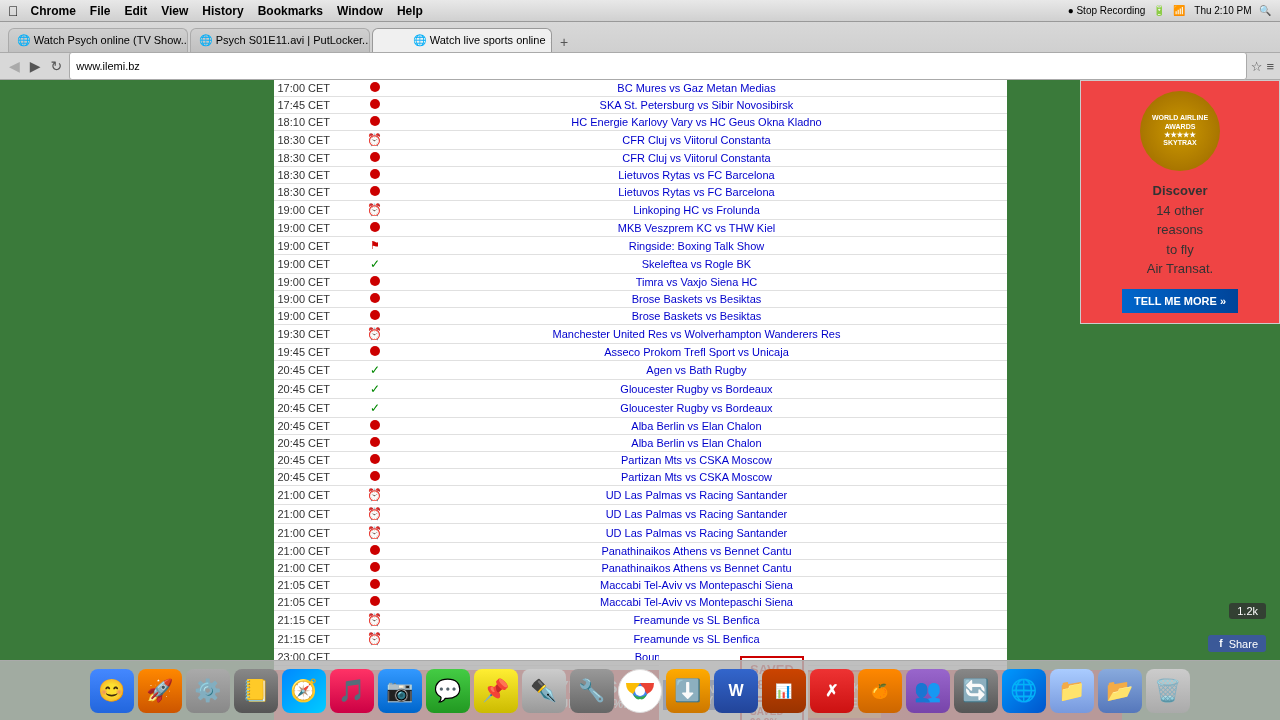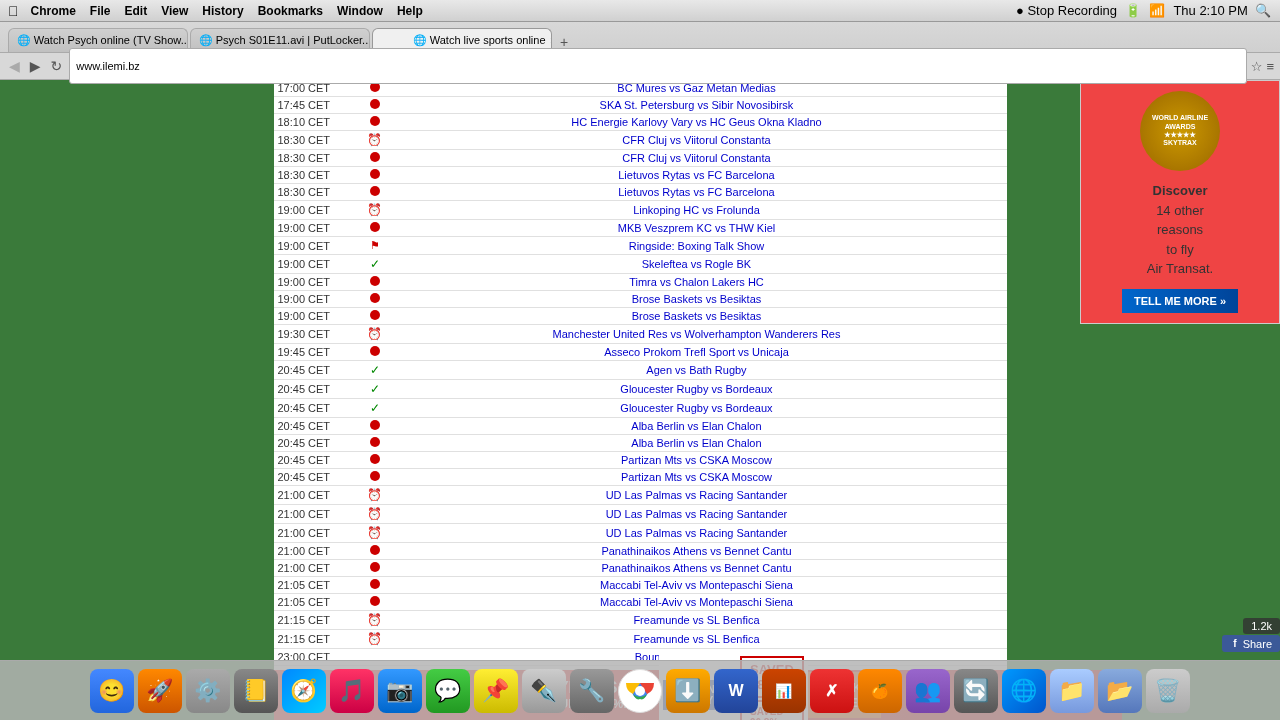--- a/index.html
+++ b/index.html
@@ -31,21 +31,21 @@
       gap: 14px;
       font-size: 12px;
       font-weight: bold;
       justify-content: flex-end;
     }
     .mac-topbar .right-items {
       margin-left: auto;
       display: flex;
       align-items: flex-start;
       gap: 8px;
-      font-size: 13px;
+      font-size: 10px;
     }
 
     
     .browser-chrome {
       position: fixed;
       top: 22px;
       left: 0; right: 0;
       background: linear-gradient(to bottom, #d8d8d8, #c8c8c8);
       z-index: 999;
     }
@@ -107,21 +107,21 @@
     }
     .nav-btn {
       font-size: 14px;
       color: #555;
       cursor: pointer;
       padding: 0 3px;
     }
     .nav-btn.disabled { color: #aaa; cursor: default; }
     .address-bar {
       flex: 1;
-      height: 36px;
+      height: 28px;
       border: 1px solid #aaa;
       border-radius: 3px;
       background: white;
       padding: 11px 6px;
       font-size: 11px;
       display: flex;
       align-items: center;
     }
     .nav-right-icons {
       display: flex;
@@ -307,24 +307,24 @@
     .dock-icon.orangeapp { background: linear-gradient(to bottom, #ff8800, #cc6600); }
     .dock-icon.people { background: linear-gradient(to bottom, #9966cc, #7744aa); }
     .dock-icon.migration { background: linear-gradient(to bottom, #888, #555); }
     .dock-icon.safari2 { background: linear-gradient(135deg, #0099ff, #0055cc); }
     .dock-icon.folder1 { background: linear-gradient(to bottom, #aaccff, #7799dd); }
     .dock-icon.folder2 { background: linear-gradient(to bottom, #88aadd, #5577bb); }
     .dock-icon.trash { background: linear-gradient(to bottom, #cccccc, #aaaaaa); }
     .share-area {
       position: fixed;
       bottom: 68px;
-      right: 0;
+      right: 14px;
       display: flex;
       flex-direction: column;
-      gap: 1px;
+      gap: 16px;
       align-items: flex-end;
     }
     .count-badge {
       background: rgba(50,50,50,0.8);
       color: white;
       font-size: 11px;
       padding: 2px 8px;
       border-radius: 3px;
     }
     .share-btn {
@@ -461,21 +461,21 @@
     <td class="event-cell">Ringside: Boxing Talk Show</td>
   </tr>
           <tr>
     <td class="time-cell">19:00 CET</td>
     <td class="icon-cell"><span class="check-icon">✓</span></td>
     <td class="event-cell">Skeleftea vs Rogle BK</td>
   </tr>
           <tr>
     <td class="time-cell">19:00 CET</td>
     <td class="icon-cell"><span class="red-dot"></span></td>
-    <td class="event-cell">Timra vs Chalon Lakers HC</td>
+    <td class="event-cell">Timra vs Vaxjo Siena HC</td>
   </tr>
           <tr>
     <td class="time-cell">19:00 CET</td>
     <td class="icon-cell"><span class="red-dot"></span></td>
     <td class="event-cell">Brose Baskets vs Besiktas</td>
   </tr>
           <tr>
     <td class="time-cell">19:00 CET</td>
     <td class="icon-cell"><span class="red-dot"></span></td>
     <td class="event-cell">Brose Baskets vs Besiktas</td>

